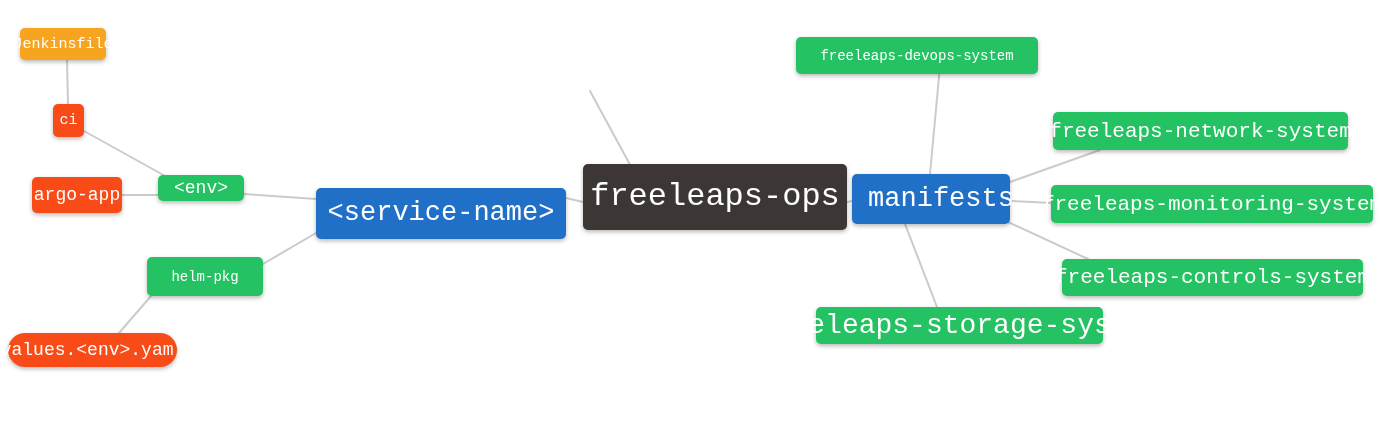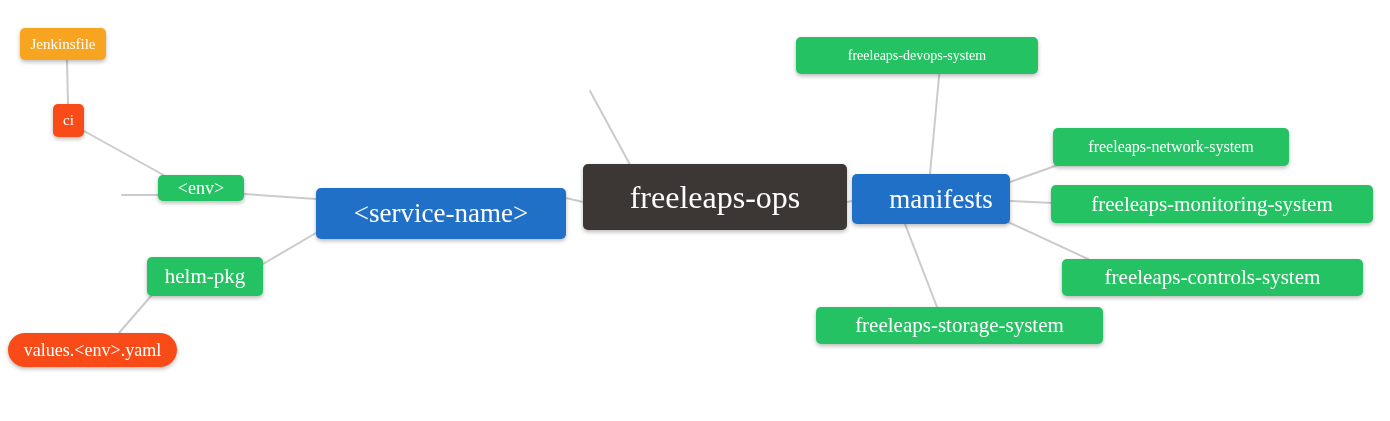--- a/index.html
+++ b/index.html
@@ -1,21 +1,21 @@
 <!DOCTYPE html>
 <html style="--blue: #2170C7; --green: #24C262; --red: #F94B17; --orange: #F7A521; --dark: #3C3734; --edge: #CBCBCB; --text: #FFFFFF; --background: #FFFFFF;"><head>
 <meta charset="utf-8">
 <style>
   html, body { margin: 0; padding: 0; background: #ffffff; }
   .canvas {
     position: relative;
     width: 1390px;
     height: 421px;
     background: var(--background, #fff);
-    font-family: Liberation Serif, serif;
+    font-family: Liberation Mono, monospace;
     overflow: hidden;
   }
   .edges {
     position: absolute;
     left: 0; top: 0;
     width: 1390px; height: 421px;
   }
   .edges line {
     stroke: var(--edge, #cbcbcb);
     stroke-width: 2;
@@ -57,25 +57,26 @@
     <line x1="847" y1="202" x2="852" y2="201"></line>
     <line x1="930" y1="174" x2="940" y2="66"></line>
     <line x1="1010" y1="182" x2="1100" y2="150"></line>
     <line x1="1010" y1="201" x2="1053" y2="203"></line>
     <line x1="1008" y1="222" x2="1088" y2="259"></line>
     <line x1="905" y1="224" x2="937" y2="307"></line>
   </svg>
 
   <div class="node orange" style="left:20px;   top:28px;  width:86px;  height:32px; font-size:15px;">Jenkinsfile</div>
   <div class="node red" style="left:53px;   top:104px; width:31px;  height:33px; font-size:15px;">ci</div>
+  <div class="node red" style="left:32px;   top:177px; width:90px;  height:36px; font-size:18px;">argo-app</div>
   <div class="node green" style="left:158px;  top:175px; width:86px;  height:26px; font-size:18px;">&lt;env&gt;</div>
   <div class="node blue" style="left:316px;  top:172px; width:250px; height:51px; font-size:27px;margin-top:16px;">&lt;service-name&gt;</div>
   <div class="node dark" style="left:583px;  top:164px; width:264px; height:66px; font-size:32px;">freeleaps-ops</div>
   <div class="node blue" style="left:852px;  top:174px; width:158px; height:50px; font-size:27px;padding-left:20px;">manifests</div>
-  <div class="node green" style="left:147px;  top:257px; width:116px; height:39px; font-size:21px;">helm-pkg</div>
+  <div class="node green" style="left:147px;  top:257px; width:116px; height:39px; font-size:14px;">helm-pkg</div>
   <div class="node red" style="left:8px;    top:333px; width:169px; height:34px; font-size:18px;border-radius:17px;">values.&lt;env&gt;.yaml</div>
   <div class="node green" style="left:796px;  top:37px;  width:242px; height:37px; font-size:14px;">freeleaps-devops-system</div>
-  <div class="node green" style="left:1053px; top:128px; width:236px; height:38px; font-size:16px;">freeleaps-network-system</div>
+  <div class="node green" style="left:1053px; top:112px; width:295px; height:38px; font-size:21px;">freeleaps-network-system</div>
   <div class="node green" style="left:1051px; top:185px; width:322px; height:38px; font-size:21px;text-align:center;">freeleaps-monitoring-system</div>
   <div class="node green" style="left:1062px; top:259px; width:301px; height:37px; font-size:21px;">freeleaps-controls-system</div>
-  <div class="node green" style="left:816px;  top:307px; width:287px; height:37px; font-size:21px;">freeleaps-storage-system</div>
+  <div class="node green" style="left:816px;  top:307px; width:287px; height:37px; font-size:28px;">freeleaps-storage-system</div>
 
 </div>
 
 </body></html>

